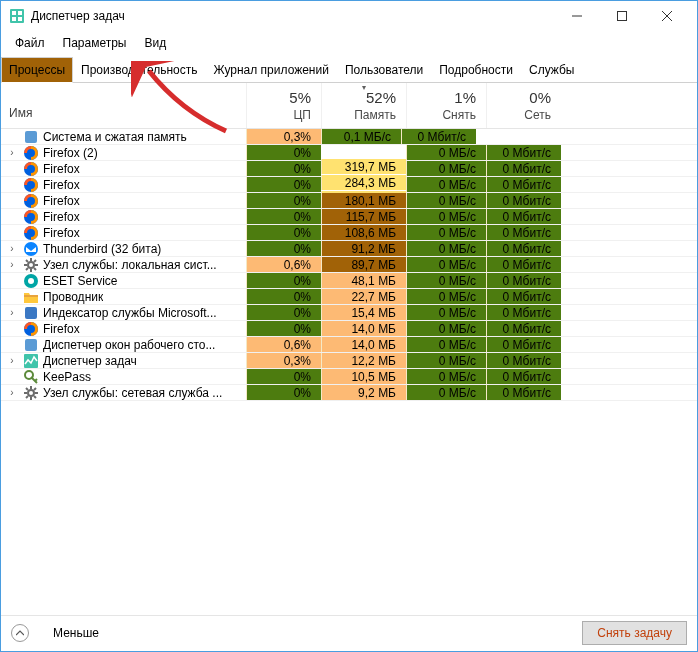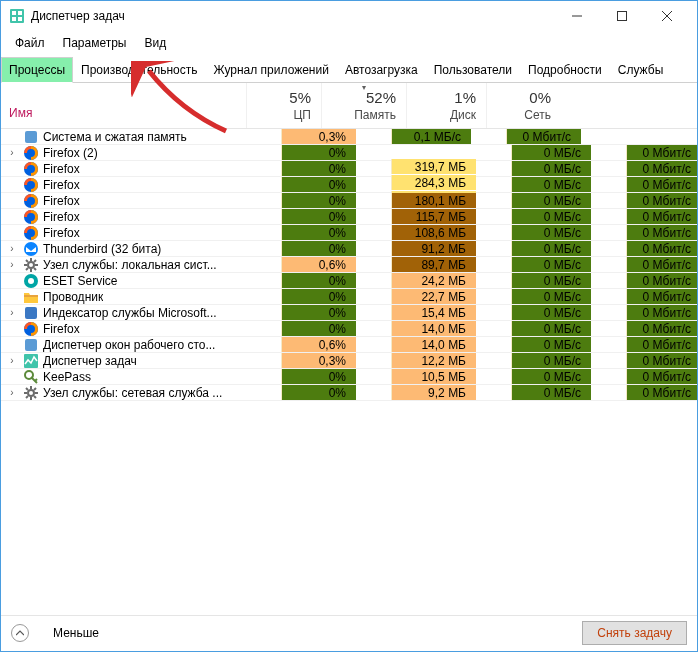--- a/index.html
+++ b/index.html
@@ -44,55 +44,54 @@
     .tab {
       padding: 5px 7px;
       border: 1px solid transparent;
       border-bottom: none;
       cursor: default;
       position: relative;
     }
     .tab.active {
       border: 1px solid #d0d0d0;
       border-bottom: 1px solid #fff;
-      background: #86efac;
+      background: #a16207;
       margin-bottom: -1px;
     }
     .content {
       position: relative;
       height: calc(100% - 30px - 26px - 28px - 34px);
       overflow: hidden;
     }
     .table-wrapper {
       height: 100%;
       overflow-y: scroll;
       position: relative;
     }
     .table-header {
       display: flex;
       border-bottom: 1px solid #e5e5e5;
       position: sticky;
       top: 0;
       background: #fff;
       z-index: 2;
     }
-    .col-name-header { flex: 0 0 245px; display:flex; align-items:flex-end; padding: 8px 8px; font-size:12px; color:#be185d; }
+    .col-name-header { flex: 0 0 245px; display:flex; align-items:flex-end; padding: 8px 8px; font-size:12px; color:#404040; }
     .col-header { text-align: right; padding: 6px 10px 6px 4px; font-size:12px; color:#4a4a4a; display:flex; flex-direction:column; align-items:flex-end; justify-content:flex-end; border-left:1px solid #f0f0f0; position:relative; }
     .col-cp { flex: 0 0 75px; }
     .col-mem { flex: 0 0 85px; }
     .col-disk { flex: 0 0 80px; }
     .col-net { flex: 0 0 75px; }
     .col-pct { font-size: 15px; color:#333; margin-bottom:2px;}
     .sort-indicator { position:absolute; top:0; left:50%; transform:translateX(-50%); font-size:8px; color:#606060; }
     .row {
       display: flex;
       height: 16px;
       align-items: center;
       border-bottom: 1px solid #f0f0f0;
-      gap: 35px;
     }
     .name-cell {
       flex: 0 0 245px;
       display: flex;
       align-items: center;
       gap: 4px;
       padding-left: 4px;
       overflow: hidden;
       white-space: nowrap;
     }
@@ -177,21 +176,20 @@
 <div class="menubar">
   <div class="menu-item">Файл</div>
   <div class="menu-item">Параметры</div>
   <div class="menu-item">Вид</div>
 </div>
 
 <div class="tabs">
   <div class="tab active">Процессы</div>
   <div class="tab">Производительность</div>
   <div class="tab">Журнал приложений</div>
-  <div class="tab">Автозагрузка</div>
   <div class="tab">Пользователи</div>
   <div class="tab">Подробности</div>
   <div class="tab">Службы</div>
 </div>
 
 <div class="content">
   <div class="table-wrapper">
     <div class="table-header">
       <div class="col-name-header">
           <span>Имя</span>
@@ -200,21 +198,21 @@
         <span class="col-pct">5%</span>
         <span>ЦП</span>
       </div>
       <div class="col-header col-mem">
         <span class="sort-indicator">▾</span>
         <span class="col-pct">52%</span>
         <span>Память</span>
       </div>
       <div class="col-header col-disk">
         <span class="col-pct">1%</span>
-        <span>Диск</span>
+        <span>Снять</span>
       </div>
       <div class="col-header col-net">
         <span class="col-pct">0%</span>
         <span>Сеть</span>
       </div>
     </div>
     <div id="rows">
         <div class="row">
           <div class="name-cell">
             <span class="expand"></span>
@@ -377,21 +375,21 @@
             <span class="expand"></span>
             <span class="proc-icon">
               <svg viewBox="0 0 16 16" width="16" height="16">
                 <circle cx="8" cy="8" r="7" fill="#00a5a5"></circle>
                 <circle cx="8" cy="8" r="3" fill="#fff"></circle>
               </svg>
             </span>
             <span class="proc-name">ESET Service</span>
           </div>
           <div class="data-cell col-cp heat-0">0%</div>
-          <div class="data-cell col-mem heat-1">24,2 МБ</div>
+          <div class="data-cell col-mem heat-1">48,1 МБ</div>
           <div class="data-cell col-disk heat-0">0 МБ/с</div>
           <div class="data-cell col-net heat-0">0 Мбит/с</div>
         </div>
         <div class="row">
           <div class="name-cell">
             <span class="expand"></span>
             <span class="proc-icon">
               <svg viewBox="0 0 16 16" width="16" height="16">
                 <path d="M1 4 L6 4 L7 6 L15 6 L15 14 L1 14 Z" fill="#ffc83d"></path>
                 <rect x="1" y="6" width="14" height="2" fill="#e8a33d"></rect>

